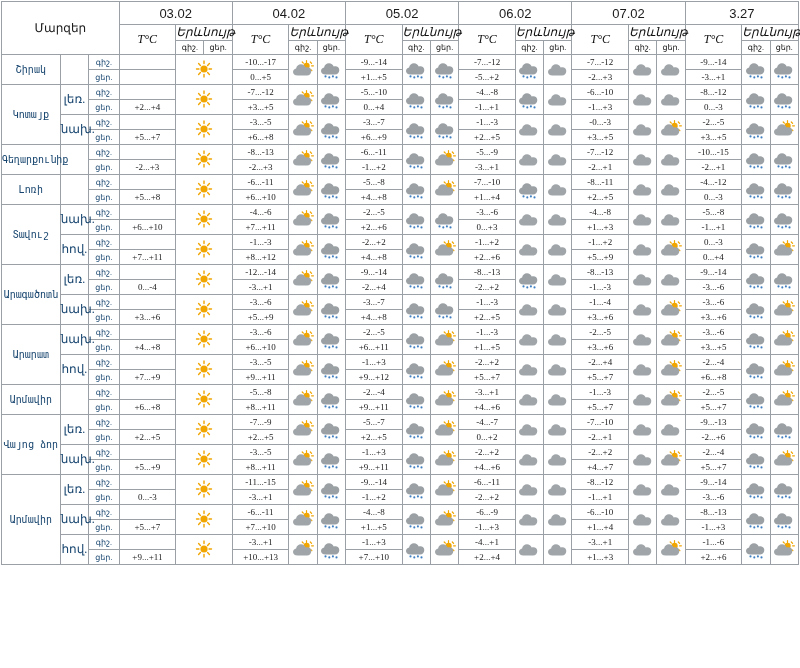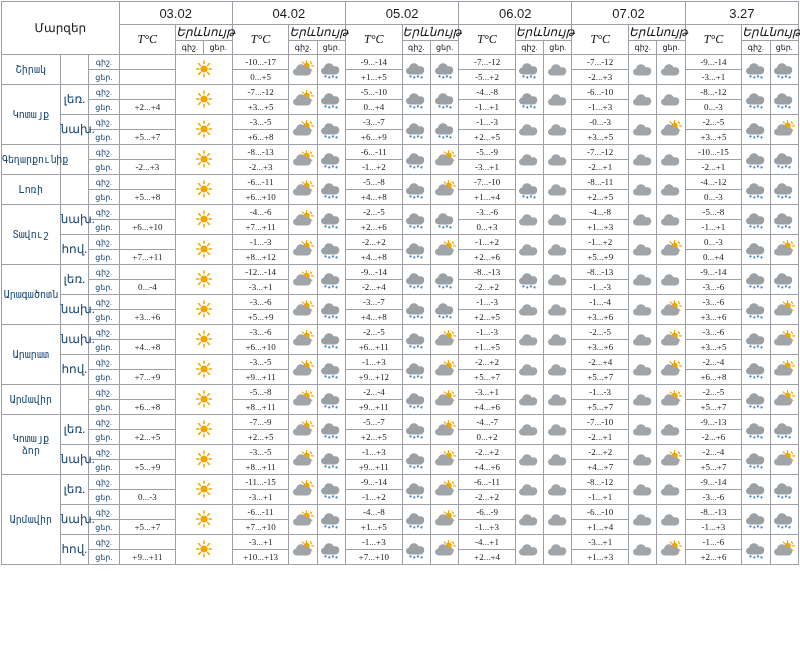--- a/index.html
+++ b/index.html
@@ -1442,21 +1442,21 @@
       <tr>
         <td class="lbl">ցեր.</td>
         <td class="temp">+6...+8</td>
         <td class="temp">+8...+11</td>
         <td class="temp">+9...+11</td>
         <td class="temp">+4...+6</td>
         <td class="temp">+5...+7</td>
         <td class="temp">+5...+7</td>
       </tr>
       <tr>
-        <td class="region" rowspan="4">Կոտայք ձոր</td>
+        <td class="region" rowspan="4">Վայոց ձոր</td>
         <td class="sub" rowspan="2">լեռ.</td>
         <td class="lbl">գիշ.</td>
         <td class="temp"></td>
         <td class="icon-cell" colspan="2" rowspan="2"><span class="ic"><svg width="22" height="18" viewBox="0 0 22 18">
               <g stroke="#f0a500" stroke-width="1.4" stroke-linecap="round">
                 <line x1="11" y1="1" x2="11" y2="3.6"></line>
                 <line x1="11" y1="14.4" x2="11" y2="17"></line>
                 <line x1="3.5" y1="9" x2="6" y2="9"></line>
                 <line x1="16" y1="9" x2="18.5" y2="9"></line>
                 <line x1="5.6" y1="3.6" x2="7.4" y2="5.4"></line>

